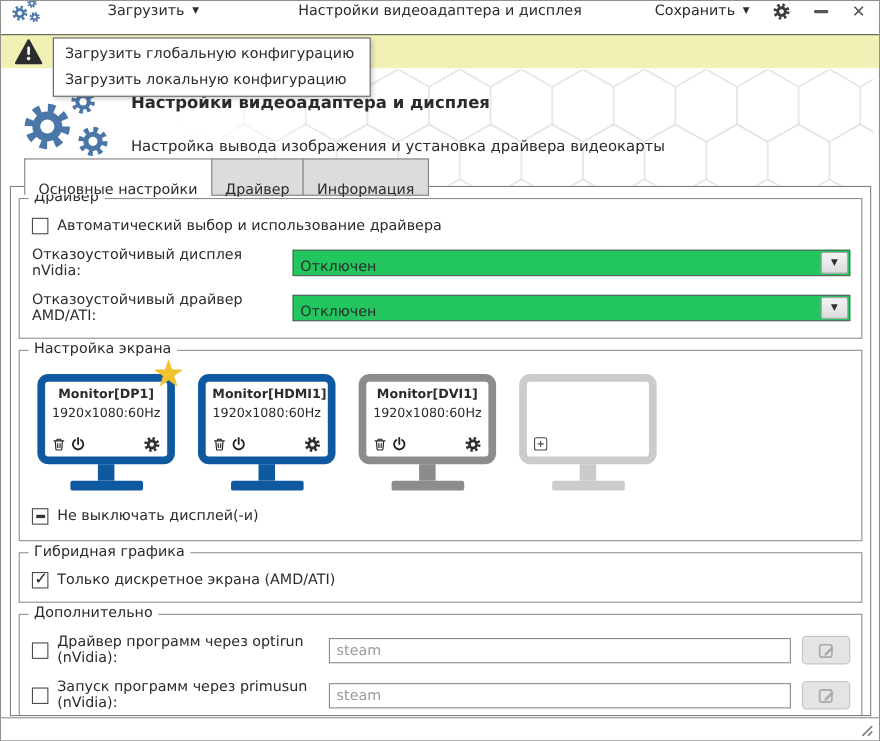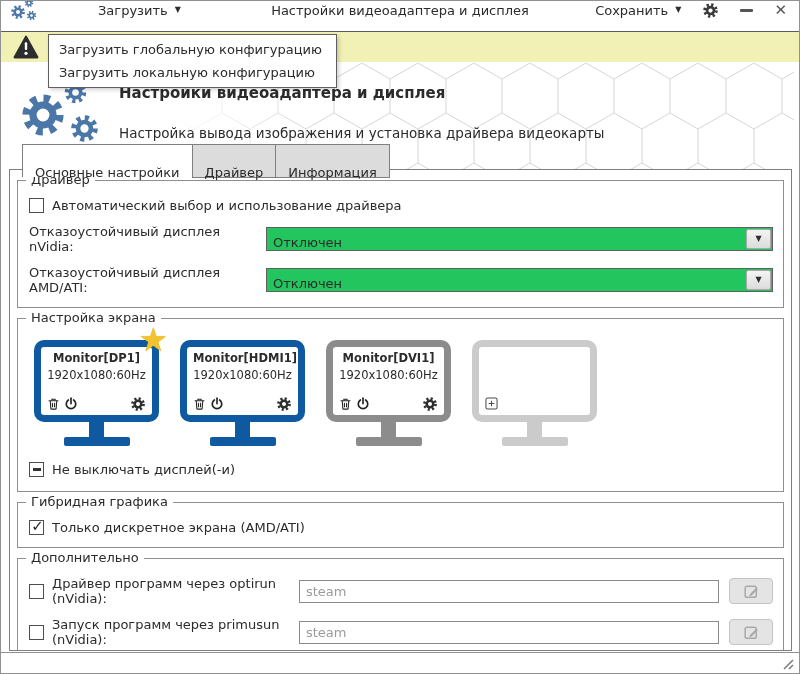--- a/index.html
+++ b/index.html
@@ -220,21 +220,21 @@
       <div class="row">
         <span class="flabel">Отказоустойчивый дисплея nVidia:</span>
         <div class="combo">
           <span class="combo-value">Отключен</span>
           <span class="combo-btn">
               <span class="caret">▼</span>
             </span>
         </div>
       </div>
       <div class="row">
-        <span class="flabel">Отказоустойчивый дисплея AMD/ATI:</span>
+        <span class="flabel">Отказоустойчивый драйвер AMD/ATI:</span>
         <div class="combo">
           <span class="combo-value">Отключен</span>
           <span class="combo-btn">
               <span class="caret">▼</span>
             </span>
         </div>
       </div>
     </div>
 
     <div class="group">

